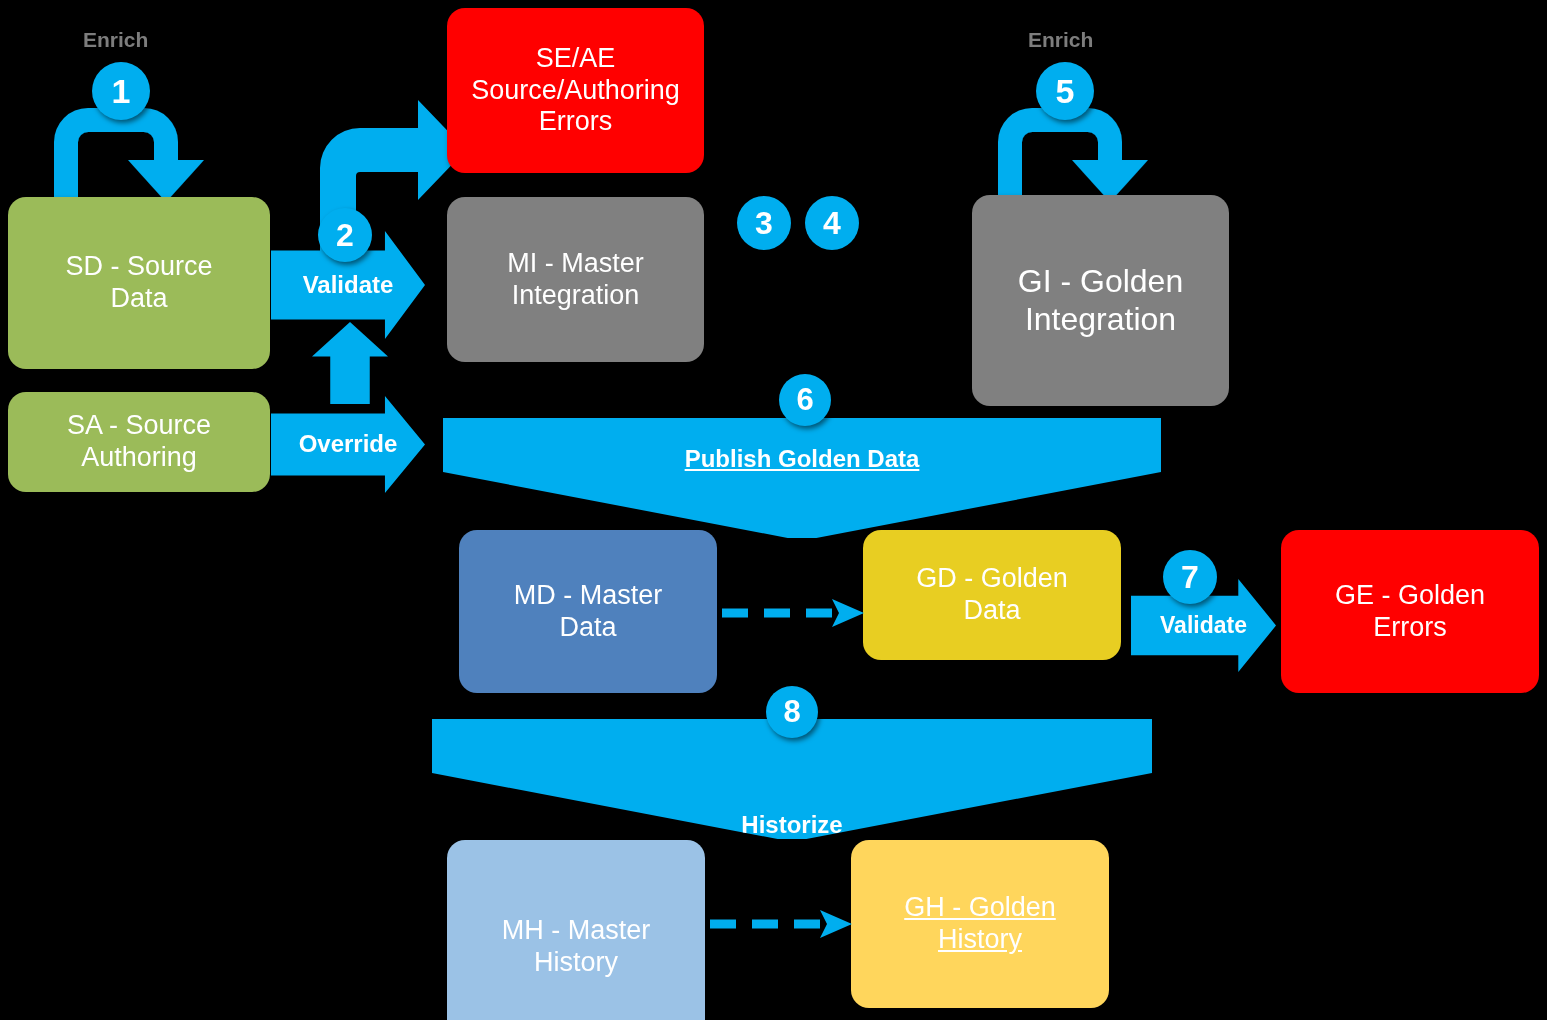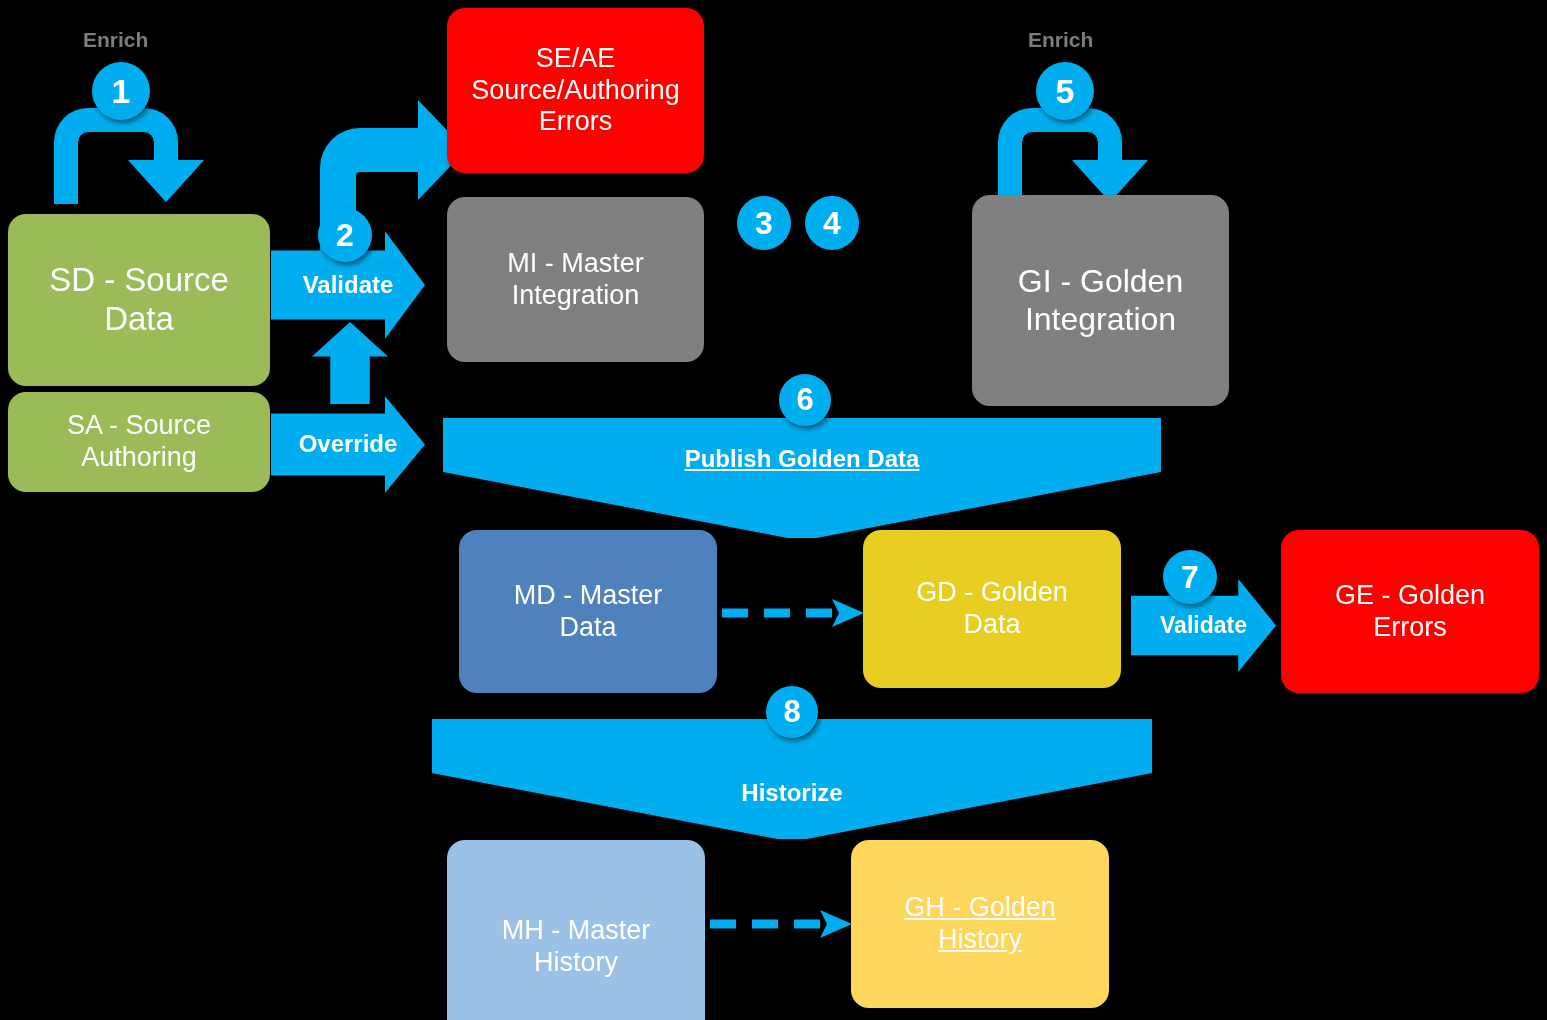--- a/index.html
+++ b/index.html
@@ -93,21 +93,21 @@
         <feDropShadow dx="3" dy="4" stdDeviation="3" flood-color="#000" flood-opacity="0.55"></feDropShadow>
       </filter>
     </defs>
     <path d="M 10 106 L 10 44 A 34 34 0 0 1 44 10 L 100 10 A 34 34 0 0 1 134 44 L 134 62
              L 160 62 L 122 104 L 84 62 L 110 62 L 110 44 A 10 10 0 0 0 100 34 L 44 34
              A 10 10 0 0 0 34 44 L 34 106 Z" fill="#00AEEF" filter="url(#sh1)"></path>
   </svg>
   <div class="caption" style="left:83px; top:28px;">Enrich</div>
   <div class="badge" style="left:92px; top:62px; width:58px; height:58px; font-size:34px;">1</div>
 
-  <div class="node shadowed" style="left:8px; top:214px; width:262px; height:172px; background:#9BBB59; font-size:33px;">
+  <div class="node shadowed" style="left:8px; top:197px; width:262px; height:172px; background:#9BBB59; font-size:27px;">
     <span class="label">SD - Source
 Data</span>
   </div>
 
   <div class="node shadowed" style="left:8px; top:392px; width:262px; height:100px; background:#9BBB59; font-size:27px;">
     <span class="label">SA - Source
 Authoring</span>
   </div>
 
   <svg class="elbow-arrow" style="left:300px; top:60px; width:170px; height:200px;" viewBox="0 0 170 200">
@@ -166,36 +166,36 @@
   <div class="node shadowed" style="left:459px; top:530px; width:258px; height:163px; background:#4F81BD; font-size:27px;">
     <span class="label">MD - Master
 Data</span>
   </div>
 
   <svg class="dashed-arrow" style="left:720px; top:595px; width:148px; height:36px;" viewBox="0 0 148 36">
     <line x1="2" y1="18" x2="118" y2="18" stroke="#00AEEF" stroke-width="9" stroke-dasharray="26 16" stroke-linecap="butt"></line>
     <path d="M 112 4 L 144 18 L 112 32 L 119 18 Z" fill="#00AEEF"></path>
   </svg>
 
-  <div class="node shadowed" style="left:863px; top:530px; width:258px; height:158px; background:#E8CE22; font-size:27px;">
+  <div class="node shadowed" style="left:863px; top:530px; width:258px; height:130px; background:#E8CE22; font-size:27px;">
     <span class="label">GD - Golden
 Data</span>
   </div>
 
   <div class="chev chev-right" style="left:1131px; top:579px; width:145px; height:93px; font-size:23px;">
     <span class="label">Validate</span>
   </div>
   <div class="badge" style="left:1163px; top:550px; width:54px; height:54px; font-size:32px;">7</div>
 
   <div class="node shadowed" style="left:1281px; top:530px; width:258px; height:163px; background:#FF0000; font-size:27px;">
     <span class="label">GE - Golden
 Errors</span>
   </div>
 
-  <div class="chev chev-down-wide" style="left:432px; top:719px; width:720px; height:120px; font-size:24px; align-items:center; padding-top:28px;">
+  <div class="chev chev-down-wide" style="left:432px; top:719px; width:720px; height:120px; font-size:24px; align-items:flex-end; padding-top:28px;">
     <span class="label">Historize</span>
   </div>
   <div class="badge" style="left:766px; top:686px; width:52px; height:52px; font-size:31px;">8</div>
 
   <div class="node shadowed" style="left:447px; top:840px; width:258px; height:213px; background:#9BC2E6; font-size:27px;">
     <span class="label">MH - Master
 History</span>
   </div>
 
   <svg class="dashed-arrow" style="left:708px; top:906px; width:148px; height:36px;" viewBox="0 0 148 36">

